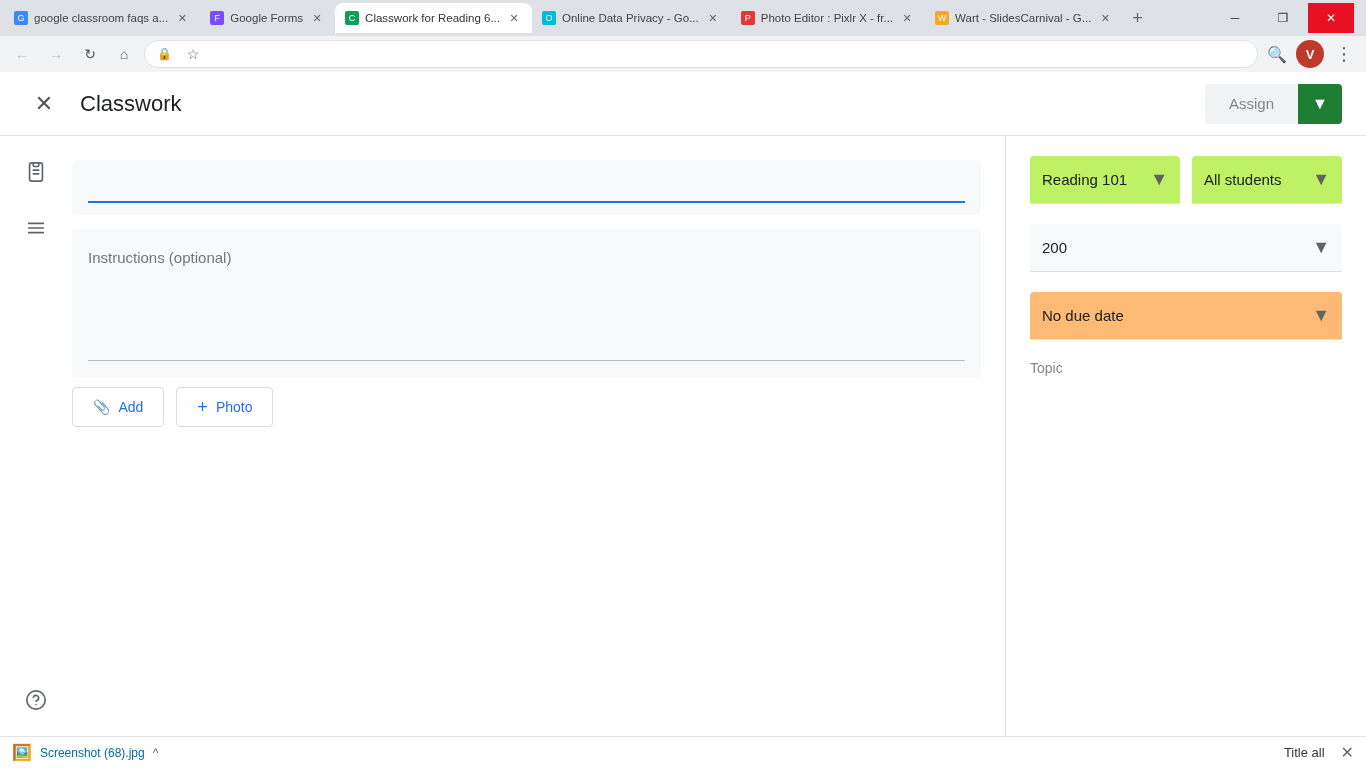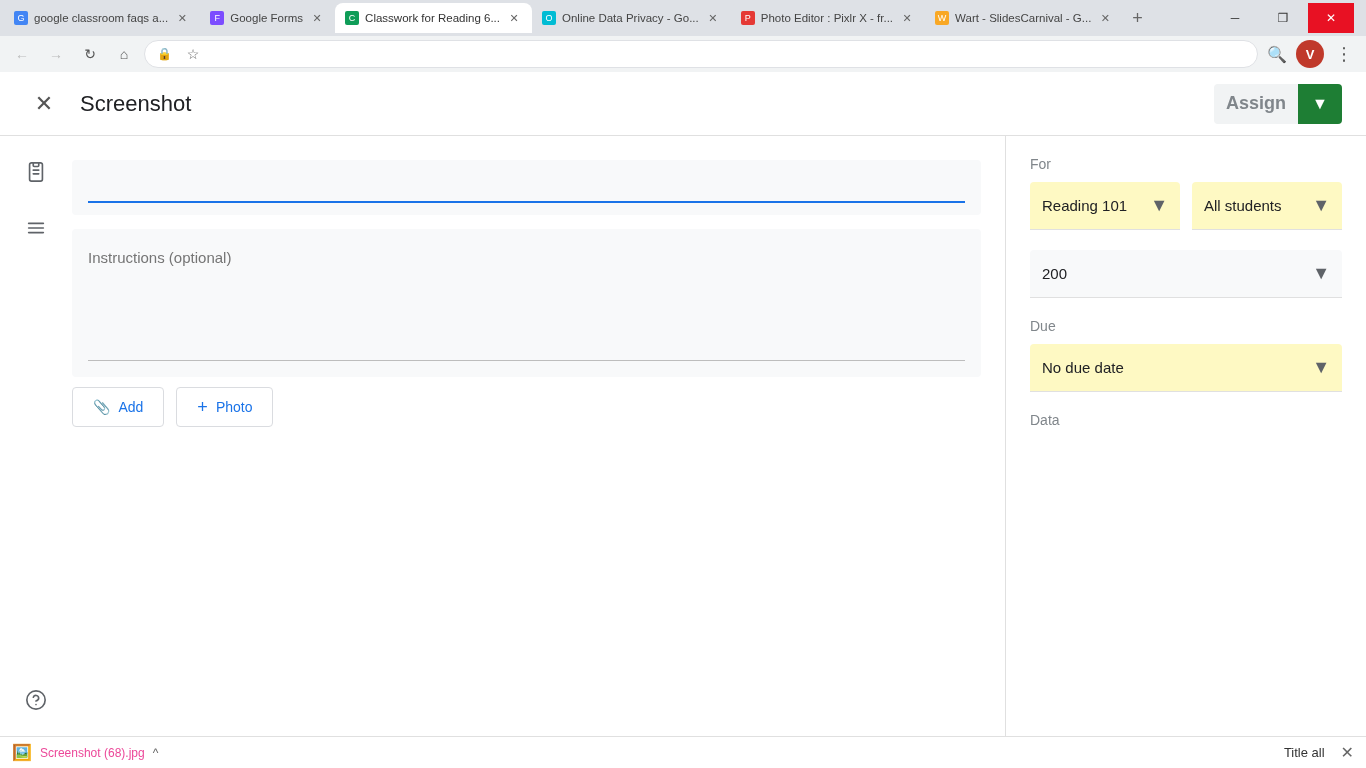--- a/index.html
+++ b/index.html
@@ -220,26 +220,25 @@
       font-weight: 400;
       color: #202124;
       flex: 1;
     }
 
     .assign-btn {
       background: #f1f3f4;
       border: none;
       border-radius: 4px 0 0 4px;
       height: 40px;
-      padding: 0 12px;
-      font-size: 18px;
+      padding: 0 24px;
+      font-size: 15px;
       color: #80868b;
       cursor: pointer;
       font-family: inherit;
-      font-weight: bold;
     }
 
     .assign-dropdown-btn {
       background: #1e7e34;
       border: none;
       border-radius: 0 4px 4px 0;
       height: 40px;
       width: 44px;
       display: flex;
       align-items: center;
@@ -384,21 +383,21 @@
     .select-row {
       display: flex;
       gap: 12px;
     }
 
     .select-dropdown {
       flex: 1;
       height: 48px;
       border: none;
       border-bottom: 1px solid #e0e0e0;
-      background: #fef9c3;
+      background: #bef264;
       border-radius: 4px 4px 0 0;
       padding: 0 12px;
       font-size: 15px;
       color: #202124;
       cursor: pointer;
       display: flex;
       align-items: center;
       justify-content: space-between;
       font-family: inherit;
     }
@@ -423,21 +422,21 @@
       padding: 0 12px;
       display: flex;
       align-items: center;
       justify-content: space-between;
       cursor: pointer;
     }
 
     .due-dropdown {
       width: 100%;
       height: 48px;
-      background: #fef9c3;
+      background: #fdba74;
       border: none;
       border-bottom: 1px solid #e0e0e0;
       border-radius: 4px 4px 0 0;
       padding: 0 12px;
       display: flex;
       align-items: center;
       justify-content: space-between;
       cursor: pointer;
     }
 
@@ -452,21 +451,21 @@
       gap: 8px;
     }
 
     .download-icon {
       font-size: 16px;
       color: #5f6368;
     }
 
     .download-name {
       font-size: 12px;
-      color: #ec4899;
+      color: #0369a1;
     }
 
     .download-caret {
       font-size: 12px;
       color: #666;
       cursor: pointer;
     }
 
     .show-all-btn {
       margin-left: auto;
@@ -567,21 +566,21 @@
     <div class="addr-action-btn" style="font-size:16px; color:#666;">🔍</div>
     <div class="profile-circle">V</div>
     <div class="menu-btn">⋮</div>
   </div>
 </div>
 
 <div class="app-container">
 
   <div class="app-header">
     <div class="close-btn">✕</div>
-    <h1 class="page-title">Screenshot</h1>
+    <h1 class="page-title">Classwork</h1>
     <button class="assign-btn">Assign</button>
     <button class="assign-dropdown-btn">
       <span>▼</span>
     </button>
   </div>
 
   <div class="content-area">
 
     <div class="left-sidebar">
       <div class="sidebar-icon">
@@ -626,50 +625,48 @@
         <button class="action-btn">
           <span style="font-size: 18px; font-weight: 300;">+</span>
           <span>Photo</span>
         </button>
       </div>
     </div>
 
     <div class="right-panel">
 
       <div class="panel-section">
-        <span class="section-label">For</span>
         <div class="select-row">
           <div class="select-dropdown">
             <span class="select-value">Reading 101</span>
             <span class="chevron-icon">▼</span>
           </div>
           <div class="select-dropdown">
             <span class="select-value">All students</span>
             <span class="chevron-icon">▼</span>
           </div>
         </div>
       </div>
 
       <div class="panel-section">
         <div class="points-dropdown">
           <span class="select-value">200</span>
           <span class="chevron-icon">▼</span>
         </div>
       </div>
 
       <div class="panel-section">
-        <span class="section-label">Due</span>
         <div class="due-dropdown">
           <span class="select-value">No due date</span>
           <span class="chevron-icon">▼</span>
         </div>
       </div>
 
       <div class="panel-section">
-        <span class="section-label">Data</span>
+        <span class="section-label">Topic</span>
       </div>
     </div>
   </div>
 </div>
 
 <div class="download-bar">
   <span class="download-icon">🖼️</span>
   <span class="download-name">Screenshot (68).jpg</span>
   <span class="download-caret">^</span>
   <button class="show-all-btn">Title all</button>

